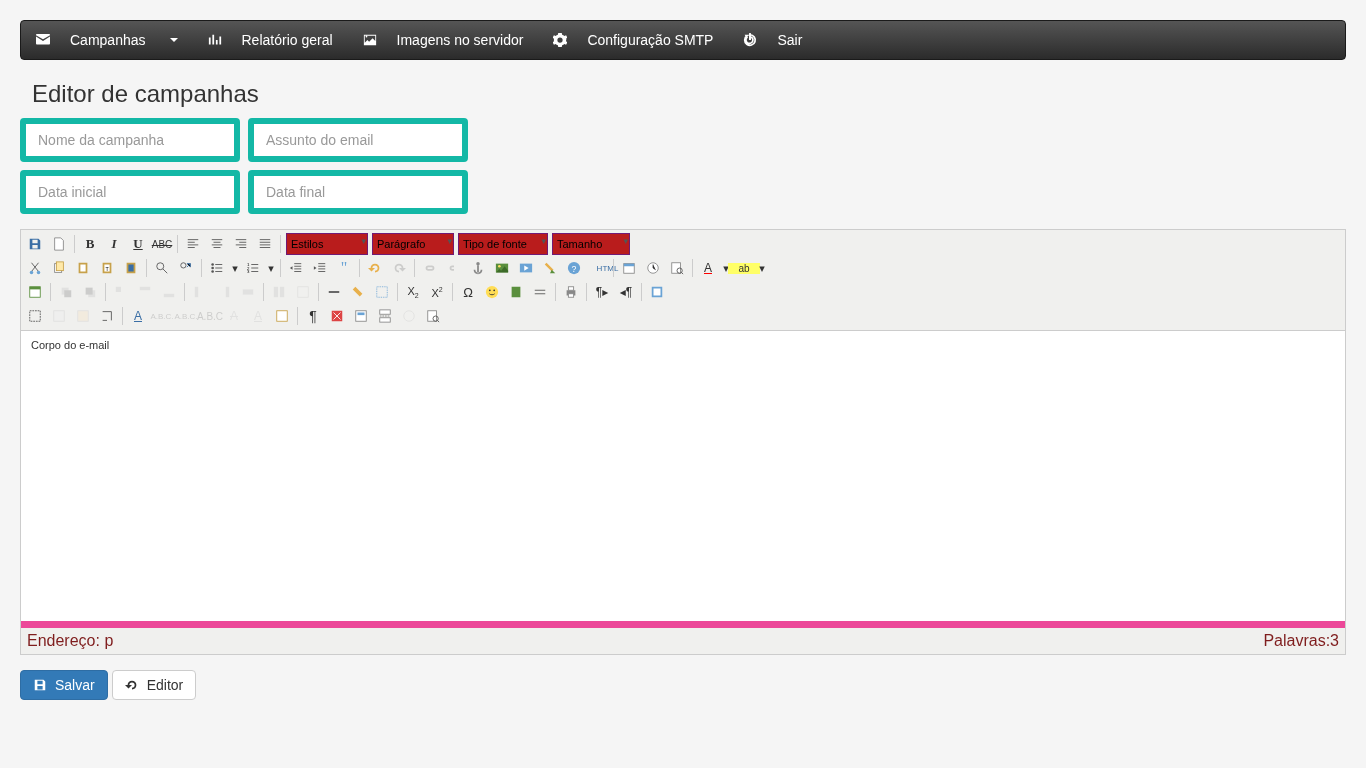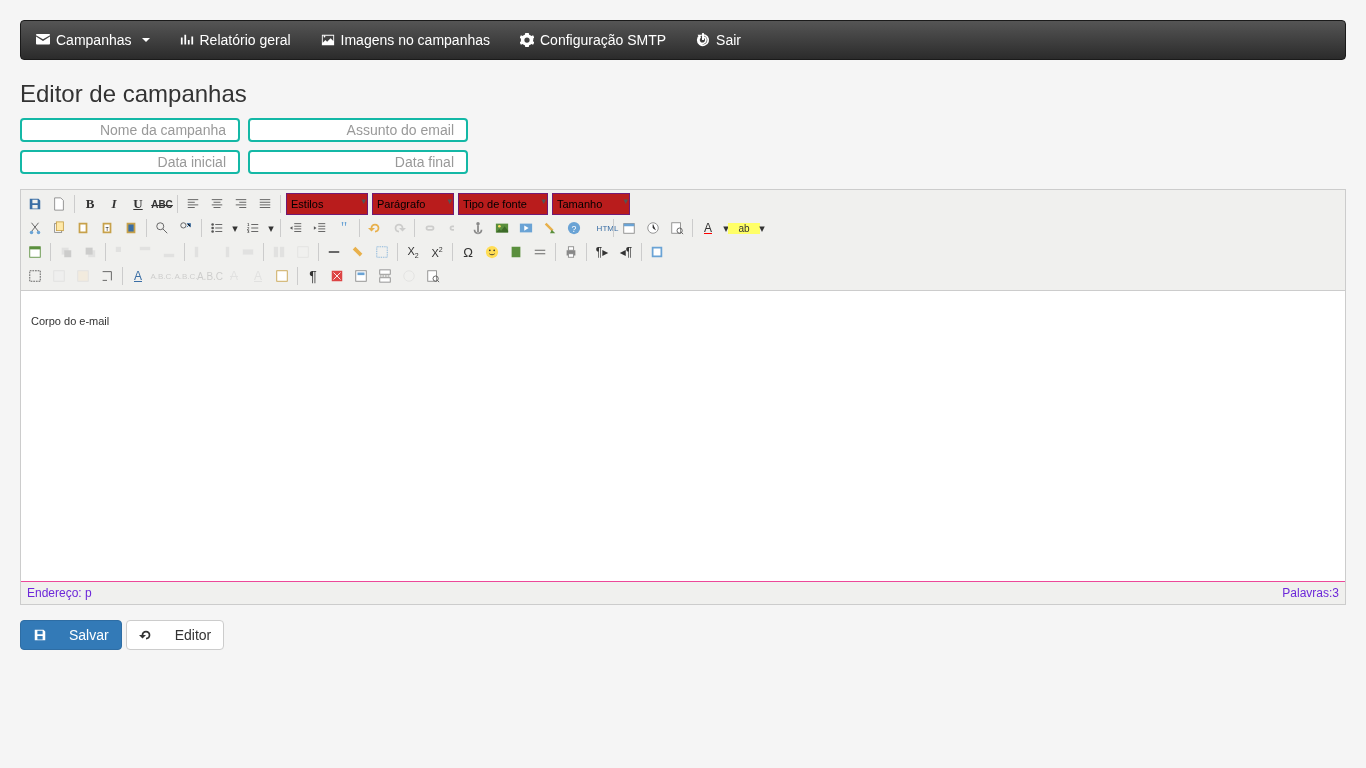--- a/index.html
+++ b/index.html
@@ -1,35 +1,35 @@
 <!DOCTYPE html>
 <html><head>
 <meta charset="utf-8">
 <style>
 * { box-sizing: border-box; margin: 0; padding: 0; }
 body { font-family: "Helvetica Neue", Helvetica, Arial, sans-serif; background: #f5f5f5; font-size: 14px; color: #333; }
 .container { padding: 20px; }
 .navbar { background: linear-gradient(#555, #2b2b2b); border-radius: 4px; display: flex; align-items: center; padding: 0; height: 40px; border: 1px solid #1a1a1a; }
-.nav-item { color: #fff; padding: 0 15px; height: 40px; display: flex; align-items: center; cursor: pointer; gap: 6px; }
+.nav-item { color: #fff; padding: 0 15px; height: 40px; display: flex; align-items: center; cursor: pointer; gap: 20px; }
 .caret { display: inline-block; width: 0; height: 0; margin-left: 4px; border-top: 4px solid #fff; border-left: 4px solid transparent; border-right: 4px solid transparent; }
-h2.page-title { font-size: 24px; font-weight: 500; margin: 20px 0 10px 0; color: #333; }
+h2.page-title { font-size: 24px; font-weight: 500; margin: 20px 0 10px 12px; color: #333; }
 .form-row { display: flex; gap: 8px; margin-bottom: 8px; }
-.form-control { padding: 6px 12px; border: 2px solid #14b8a6; border-radius: 4px; font-size: 14px; color: #555; background: #fff; width: 220px; height: 24px; text-align: right; }
+.form-control { padding: 6px 12px; border: 6px solid #14b8a6; border-radius: 4px; font-size: 14px; color: #555; background: #fff; width: 220px; height: 44px; }
 .form-control::placeholder { color: #999; }
 .editor-wrap { border: 1px solid #ccc; background: #f0f0ee; margin-top: 15px; }
 .toolbar { display: flex; flex-wrap: wrap; padding: 2px; gap: 0; background: #f0f0ee; border-bottom: 1px solid #ccc; }
 .tb-btn { width: 22px; height: 22px; display: inline-flex; align-items: center; justify-content: center; cursor: pointer; font-size: 11px; margin: 1px; background: transparent; border: 1px solid transparent; }
 .tb-sep { width: 1px; height: 18px; background: #ccc; margin: 3px 3px; }
 .tb-select { height: 22px; font-size: 11px; border: 1px solid #701a75; background: #b91c1c; margin: 1px 2px; padding: 0 18px 0 4px; appearance: none; cursor: pointer; position: relative; }
 .select-wrap { position: relative; display: inline-block; }
 .select-wrap::after { content: "▾"; position: absolute; right: 4px; top: 4px; font-size: 9px; pointer-events: none; color: #555; }
-.editor-body { background: #fff; min-height: 290px; padding: 24px 10px; font-family: Verdana, sans-serif; font-size: 11px; color: #333; outline: none; }
-.editor-status { display: flex; justify-content: space-between; background: #f0f0ee; border-top: 1px solid #ec4899; padding: 4px 6px; font-size: 12px; color: #6d28d9; }
+.editor-body { background: #fff; min-height: 290px; padding: 8px 10px; font-family: Verdana, sans-serif; font-size: 11px; color: #333; outline: none; }
+.editor-status { display: flex; justify-content: space-between; background: #f0f0ee; border-top: 7px solid #ec4899; padding: 4px 6px; font-size: 16px; color: #7f1d1d; }
 .action-row { margin-top: 15px; display: flex; gap: 4px; }
-.btn { padding: 6px 12px; border-radius: 4px; font-size: 14px; cursor: pointer; display: inline-flex; align-items: center; gap: 22px; border: 1px solid transparent; }
+.btn { padding: 6px 12px; border-radius: 4px; font-size: 14px; cursor: pointer; display: inline-flex; align-items: center; gap: 8px; border: 1px solid transparent; }
 .btn-primary { background: #337ab7; color: #fff; border-color: #2e6da4; }
 .btn-default { background: #fff; color: #333; border-color: #ccc; }
 svg.icon { width: 14px; height: 14px; fill: currentColor; }
 .tb-btn svg { width: 14px; height: 14px; }
 .disabled { opacity: 0.4; }
 .row-break { flex-basis: 100%; height: 0; }
 .ico-txt { font-weight: bold; font-family: "Times New Roman", serif; }
 </style>
 </head>
 <body>
@@ -47,21 +47,21 @@
     <div class="nav-item">
       <svg class="icon" viewBox="0 0 16 16">
           <path d="M1 13h2V5H1v8zm4 0h2V2H5v11zm4 0h2V8H9v5zm4 0h2V4h-2v9z"></path>
         </svg>
       <span>Relatório geral</span>
     </div>
     <div class="nav-item">
       <svg class="icon" viewBox="0 0 16 16">
           <path d="M1 2h14v12H1V2zm1 1v8l3-3 2 2 4-4 3 3V3H2zm2 2a1 1 0 110-2 1 1 0 010 2z"></path>
         </svg>
-      <span>Imagens no campanhas</span>
+      <span>Imagens no servidor</span>
     </div>
     <div class="nav-item">
       <svg class="icon" viewBox="0 0 16 16">
           <path d="M8 5a3 3 0 100 6 3 3 0 000-6zm7 3c0 .5-.05 1-.14 1.47l1.6 1.25-1.5 2.6-1.9-.64c-.76.6-1.64 1.05-2.6 1.3L10 16H6l-.46-2.02c-.96-.25-1.84-.7-2.6-1.3l-1.9.64-1.5-2.6 1.6-1.25C1.05 9 1 8.5 1 8s.05-1 .14-1.47L-.46 5.28l1.5-2.6 1.9.64c.76-.6 1.64-1.05 2.6-1.3L6 0h4l.46 2.02c.96.25 1.84.7 2.6 1.3l1.9-.64 1.5 2.6-1.6 1.25c.9.47.14.97.14 1.47z"></path>
         </svg>
       <span>Configuração SMTP</span>
     </div>
     <div class="nav-item">
       <svg class="icon" viewBox="0 0 16 16">
           <path d="M8 1v7h0V1zm-3.5 2.1A6 6 0 108 2v2a4 4 0 11-3.5 1.1l-1-2z" fill="none" stroke="currentColor" stroke-width="2"></path>
@@ -99,21 +99,21 @@
       <span class="tb-btn">
           <span class="ico-txt" style="font-size:13px;">B</span>
         </span>
       <span class="tb-btn">
           <span class="ico-txt" style="font-style:italic;font-size:13px;">I</span>
         </span>
       <span class="tb-btn">
           <span class="ico-txt" style="text-decoration:underline;font-size:13px;">U</span>
         </span>
       <span class="tb-btn">
-          <span style="text-decoration:line-through;font-size:10px;font-weight:bold;">ABC</span>
+          <span style="text-decoration:line-through;font-size:10px;">ABC</span>
         </span>
       <span class="tb-sep"></span>
       <span class="tb-btn">
           <svg viewBox="0 0 16 16">
             <path stroke="#555" d="M2 3h12M2 6h8M2 9h12M2 12h8"></path>
           </svg>
         </span>
       <span class="tb-btn">
           <svg viewBox="0 0 16 16">
             <path stroke="#555" d="M2 3h12M4 6h8M2 9h12M4 12h8"></path>

